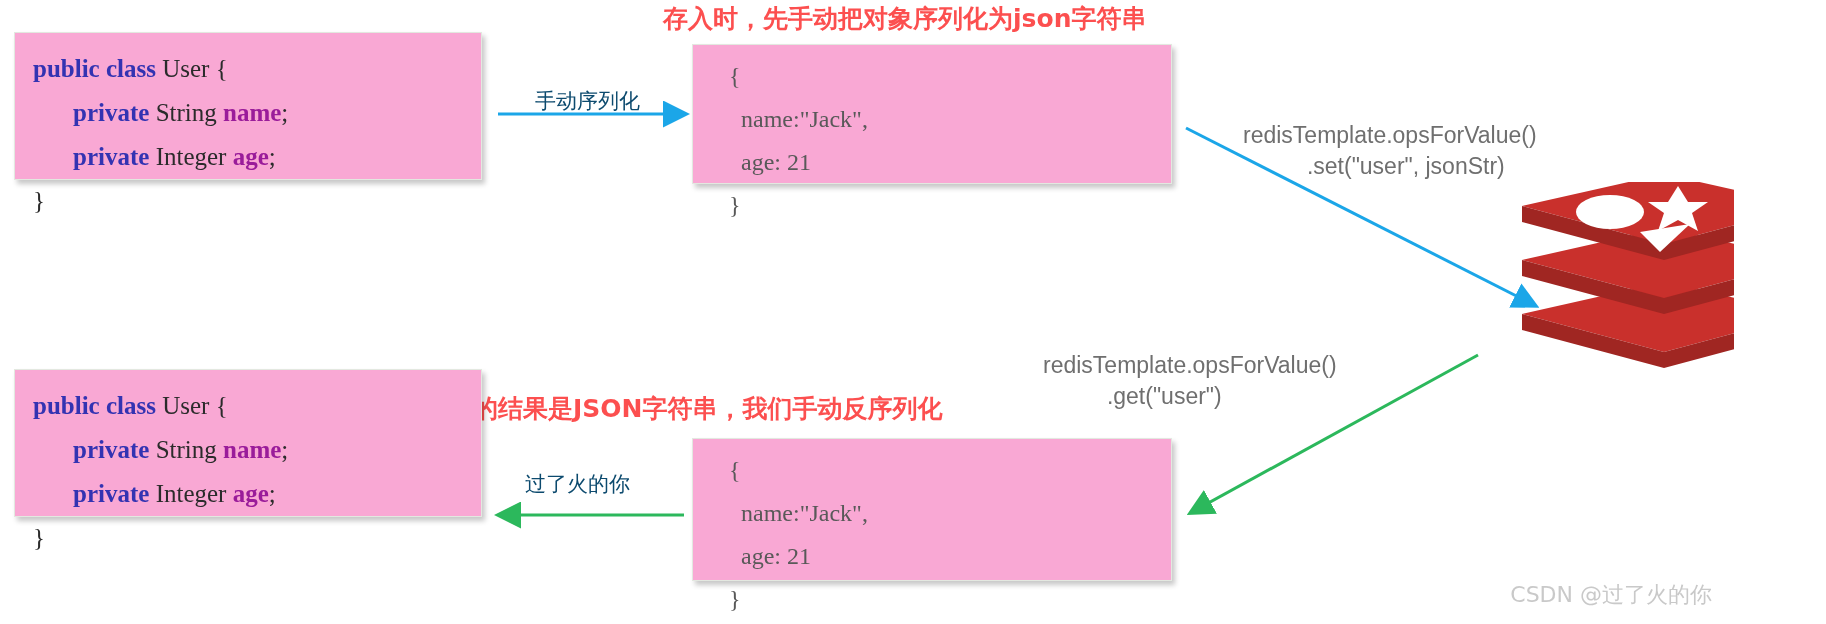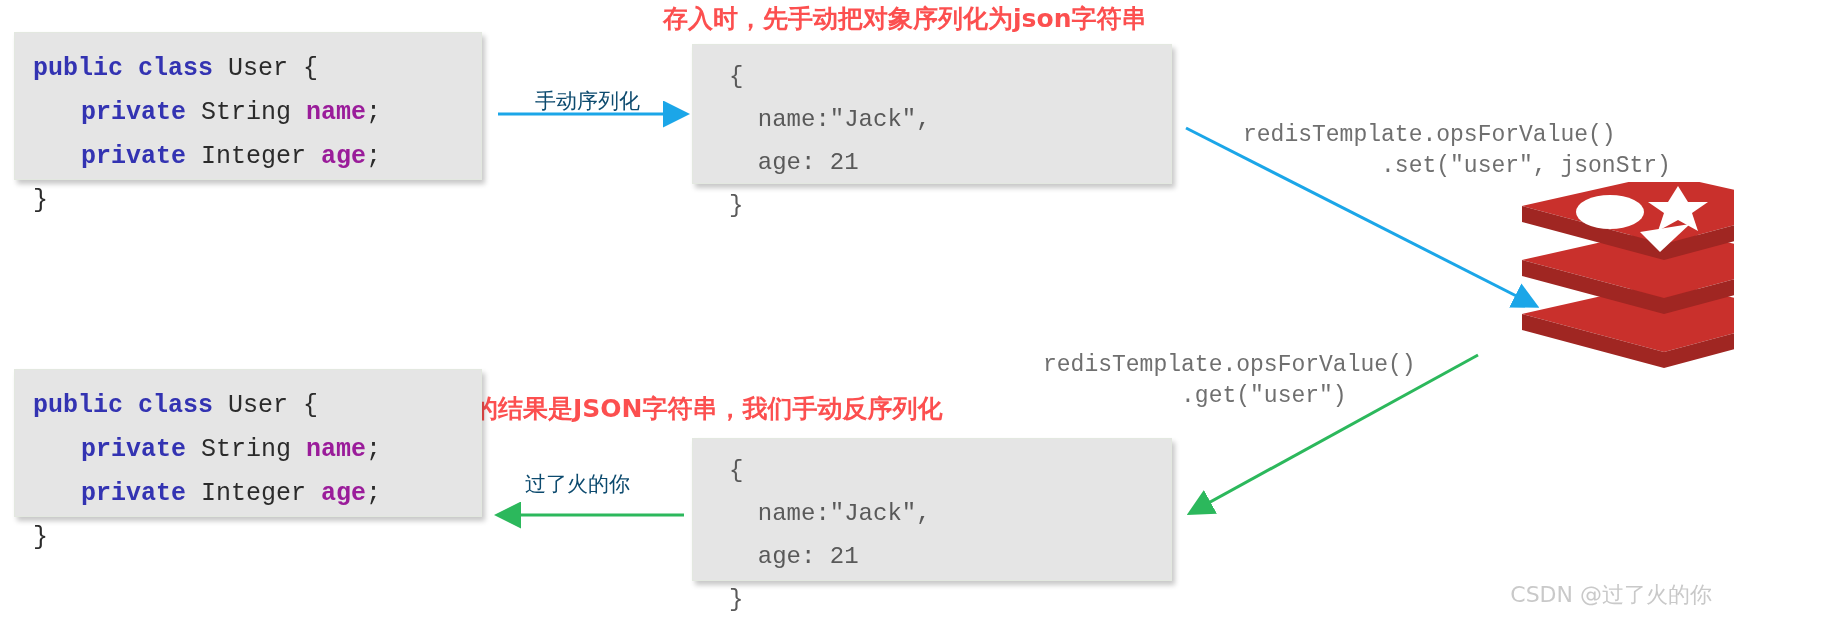--- a/index.html
+++ b/index.html
@@ -12,25 +12,25 @@
   }
   #canvas {
     position: relative;
     width: 1734px;
     height: 624px;
     background: #ffffff;
     overflow: hidden;
   }
   .code-box {
     position: absolute;
-    background: #e5e5e5;
+    background: #f9a8d4;
     border: 1px solid #e3e8e0;
     box-shadow: 3px 4px 5px rgba(0,0,0,0.22);
     box-sizing: border-box;
-    font-family: Liberation Mono, monospace;
+    font-family: Liberation Serif, serif;
   }
   .java-box {
     left: 14px;
     width: 468px;
     padding: 14px 18px 10px 18px;
     font-size: 25px;
     line-height: 44px;
     white-space: pre;
   }
   #java-box-top { top: 32px; height: 148px; }
@@ -73,21 +73,21 @@
   }
   #label-serialize   { left: 535px; top: 87px; }
   #label-deserialize { left: 525px; top: 470px; }
 
   .mono-note {
     position: absolute;
     color: #6f6f6f;
     font-size: 23px;
     line-height: 31px;
     white-space: pre;
-    font-family: Liberation Mono, monospace;
+    font-family: Liberation Sans, sans-serif;
   }
   #note-set { left: 1243px; top: 120px; }
   #note-get { left: 1043px; top: 350px; }
 
   svg.overlay {
     position: absolute;
     left: 0; top: 0;
     width: 1826px;
     height: 624px;
     pointer-events: none;

